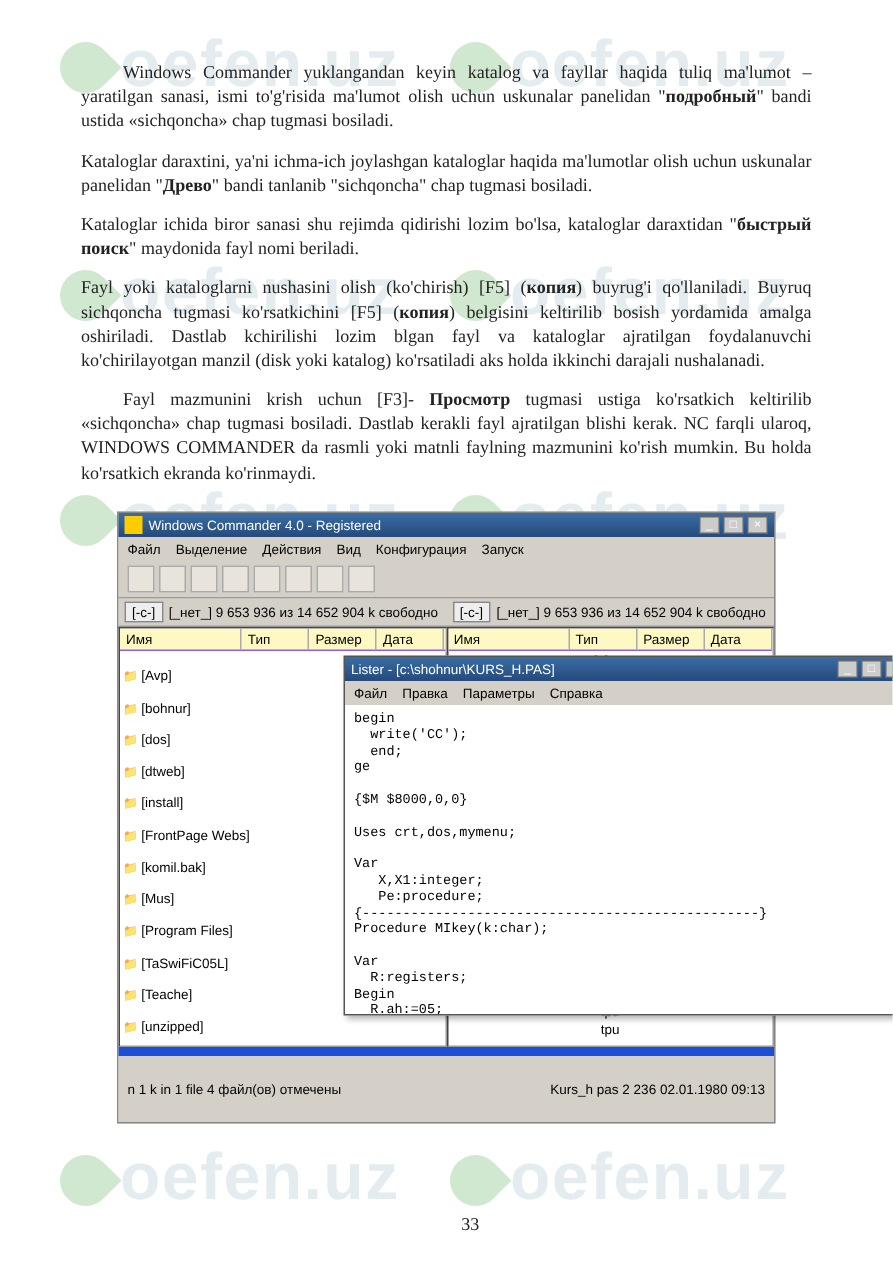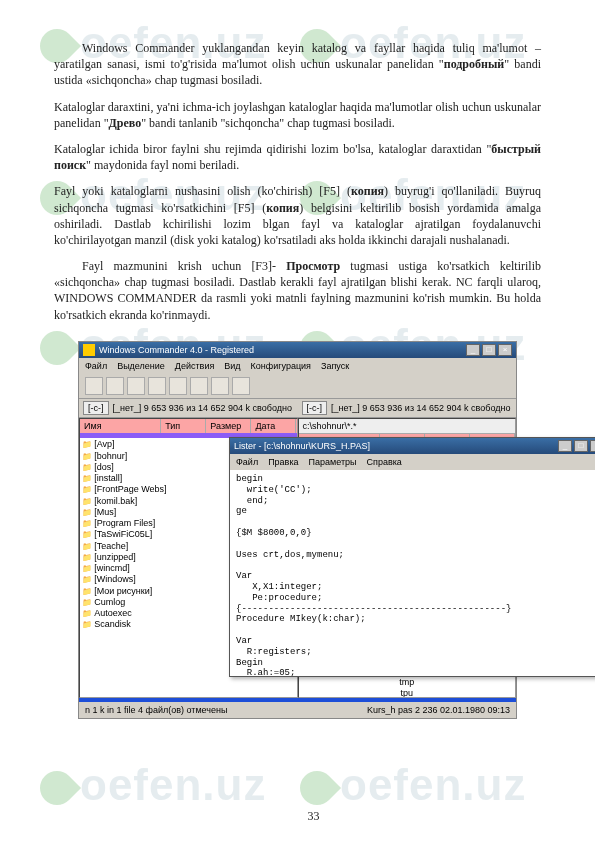--- a/index.html
+++ b/index.html
@@ -60,40 +60,40 @@
   .winbtns { margin-left:auto; display:flex; gap:2px; }
   .winbtn { width:14px; height:12px; background:#ccc; border:1px solid #666; text-align:center; line-height:10px; font-size:8px; }
   .menubar { background:#d4d0c8; padding:2px 6px; display:flex; gap:10px; font-size:9px; }
   .toolbar { background:#d4d0c8; padding:3px 6px; display:flex; gap:3px; border-bottom:1px solid #999; }
   .tbtn { width:18px; height:18px; background:#e8e4dc; border:1px solid #aaa; }
   .panels { display:flex; height:280px; }
   .panel { flex:1; border:1px inset #999; background:#fff; display:flex; flex-direction:column; overflow:hidden; }
   .drivebar { background:#d4d0c8; padding:2px 4px; display:flex; align-items:center; gap:4px; font-size:9px; border-bottom:1px solid #999;}
   .drivebtn { padding:0 4px; border:1px solid #888; background:#eee; }
   .pathbar { background:#eee; padding:1px 4px; font-size:9px; border-bottom:1px solid #aaa;}
-  .colhdr { display:flex; background:#fca5a5; font-size:9px; border-bottom:5px solid #8b5cf6; }
+  .colhdr { display:flex; background:#fef9c3; font-size:9px; border-bottom:1px solid #8b5cf6; }
   .colhdr > div { padding:1px 4px; border-right:1px solid #aaa; }
   .filelist { flex:1; overflow:hidden; font-size:9px; line-height:1.25; padding:1px 2px; }
-  .filelist div { white-space:nowrap; }
+  .filelist div { white-space:nowrap;margin-top:10px; }
   .folder::before { content:"📁 "; font-size:8px; }
   .editor-window {
     position:absolute;
     left:150px; top:95px;
     width:380px; height:240px;
     border:1px solid #555;
     background:#fff;
     box-shadow:2px 2px 4px rgba(0,0,0,0.3);
     display:flex; flex-direction:column;
     font-size:9px;
   }
   .editor-title { background:linear-gradient(#3a6ea5,#254a7a); color:#fff; padding:2px 4px; display:flex; align-items:center; }
   .editor-title .winbtns { margin-left:auto; }
   .editor-menu { background:#d4d0c8; padding:2px 6px; display:flex; gap:10px; font-size:9px; }
   .editor-body { flex:1; background:#fff; padding:4px 6px; font-family:"Courier New",monospace; font-size:9px; white-space:pre; overflow:hidden; line-height:1.2;}
-  .statusbar { background:#d4d0c8; border-top:4px solid #1d4ed8; padding:2px 6px; font-size:9px; display:flex; justify-content:space-between;}
+  .statusbar { background:#d4d0c8; border-top:6px solid #1d4ed8; padding:16px 6px; font-size:9px; display:flex; justify-content:space-between;}
   .rightlist { flex:1; font-size:9px; padding:1px 4px; line-height:1.3; }
   .rightlist div { display:flex; justify-content:center; gap:6px; }
   .pagenum { position:absolute; bottom:18px; left:16px; width:100%; text-align:center; font-size:12px; }
 </style>
 </head>
 <body>
 
 <div class="watermark" style="top:18px;left:40px;"><span class="wm-leaf"></span><span>oefen.uz</span></div>
 <div class="watermark" style="top:18px;left:300px;"><span class="wm-leaf"></span><span>oefen.uz</span></div>
 <div class="watermark" style="top:170px;left:40px;"><span class="wm-leaf"></span><span>oefen.uz</span></div>
@@ -107,21 +107,21 @@
 
   <p class="para para-indent">
     <span>Windows Commander yuklangandan keyin katalog va fayllar haqida tuliq ma'lumot – yaratilgan sanasi, ismi to'g'risida ma'lumot olish uchun uskunalar panelidan "</span><span class="bold">подробный</span><span>" bandi ustida «sichqoncha» chap tugmasi bosiladi.</span>
   </p>
 
   <p class="para">
     <span>Kataloglar daraxtini, ya'ni ichma-ich joylashgan kataloglar haqida ma'lumotlar olish uchun uskunalar panelidan "</span><span class="bold">Древо</span><span>" bandi tanlanib "sichqoncha" chap tugmasi bosiladi.</span>
   </p>
 
   <p class="para">
-    <span>Kataloglar ichida biror faylni shu rejimda qidirishi lozim bo'lsa, kataloglar daraxtidan "</span><span class="bold">быстрый поиск</span><span>" maydonida fayl nomi beriladi.</span>
+    <span>Kataloglar ichida biror sanasi shu rejimda qidirishi lozim bo'lsa, kataloglar daraxtidan "</span><span class="bold">быстрый поиск</span><span>" maydonida fayl nomi beriladi.</span>
   </p>
 
   <p class="para">
     <span>Fayl yoki kataloglarni nushasini olish (ko'chirish) [F5] (</span><span class="bold">копия</span><span>) buyrug'i qo'llaniladi. Buyruq sichqoncha tugmasi ko'rsatkichini [F5] (</span><span class="bold">копия</span><span>) belgisini keltirilib bosish yordamida amalga oshiriladi. Dastlab kchirilishi lozim blgan fayl va kataloglar ajratilgan foydalanuvchi ko'chirilayotgan manzil (disk yoki katalog) ko'rsatiladi aks holda ikkinchi darajali nushalanadi.</span>
   </p>
 
   <p class="para para-indent">
     <span>Fayl mazmunini krish uchun [F3]- </span><span class="bold">Просмотр</span><span> tugmasi ustiga ko'rsatkich keltirilib «sichqoncha» chap tugmasi bosiladi. Dastlab kerakli fayl ajratilgan blishi kerak. NC farqli ularoq, WINDOWS COMMANDER da rasmli yoki matnli faylning mazmunini ko'rish mumkin.  Bu holda ko'rsatkich ekranda ko'rinmaydi.</span>
   </p>
 
@@ -171,39 +171,39 @@
         <div class="colhdr">
           <div style="flex:2">Имя</div>
           <div style="flex:1">Тип</div>
           <div style="flex:1">Размер</div>
           <div style="flex:1">Дата</div>
         </div>
         <div class="filelist" id="leftlist">
             <div class="folder">[Avp]</div>
             <div class="folder">[bohnur]</div>
             <div class="folder">[dos]</div>
+            <div class="folder">[dtweb]</div>
             <div class="folder">[install]</div>
             <div class="folder">[FrontPage Webs]</div>
             <div class="folder">[komil.bak]</div>
             <div class="folder">[Mus]</div>
             <div class="folder">[Program Files]</div>
             <div class="folder">[TaSwiFiC05L]</div>
             <div class="folder">[Teache]</div>
             <div class="folder">[unzipped]</div>
             <div class="folder">[wincmd]</div>
             <div class="folder">[Windows]</div>
             <div class="folder">[Мои рисунки]</div>
             <div class="folder">Cumlog</div>
             <div class="folder">Autoexec</div>
             <div class="folder">Scandisk</div>
           </div>
       </div>
 
       <div class="panel">
-        <div class="pathbar">c:\shohnur\*.*</div>
         <div class="colhdr">
           <div style="flex:2">Имя</div>
           <div style="flex:1">Тип</div>
           <div style="flex:1">Размер</div>
           <div style="flex:1">Дата</div>
         </div>
         <div class="rightlist" id="rightlist">
             <div>
               <span>[..]</span>
               <span></span>

